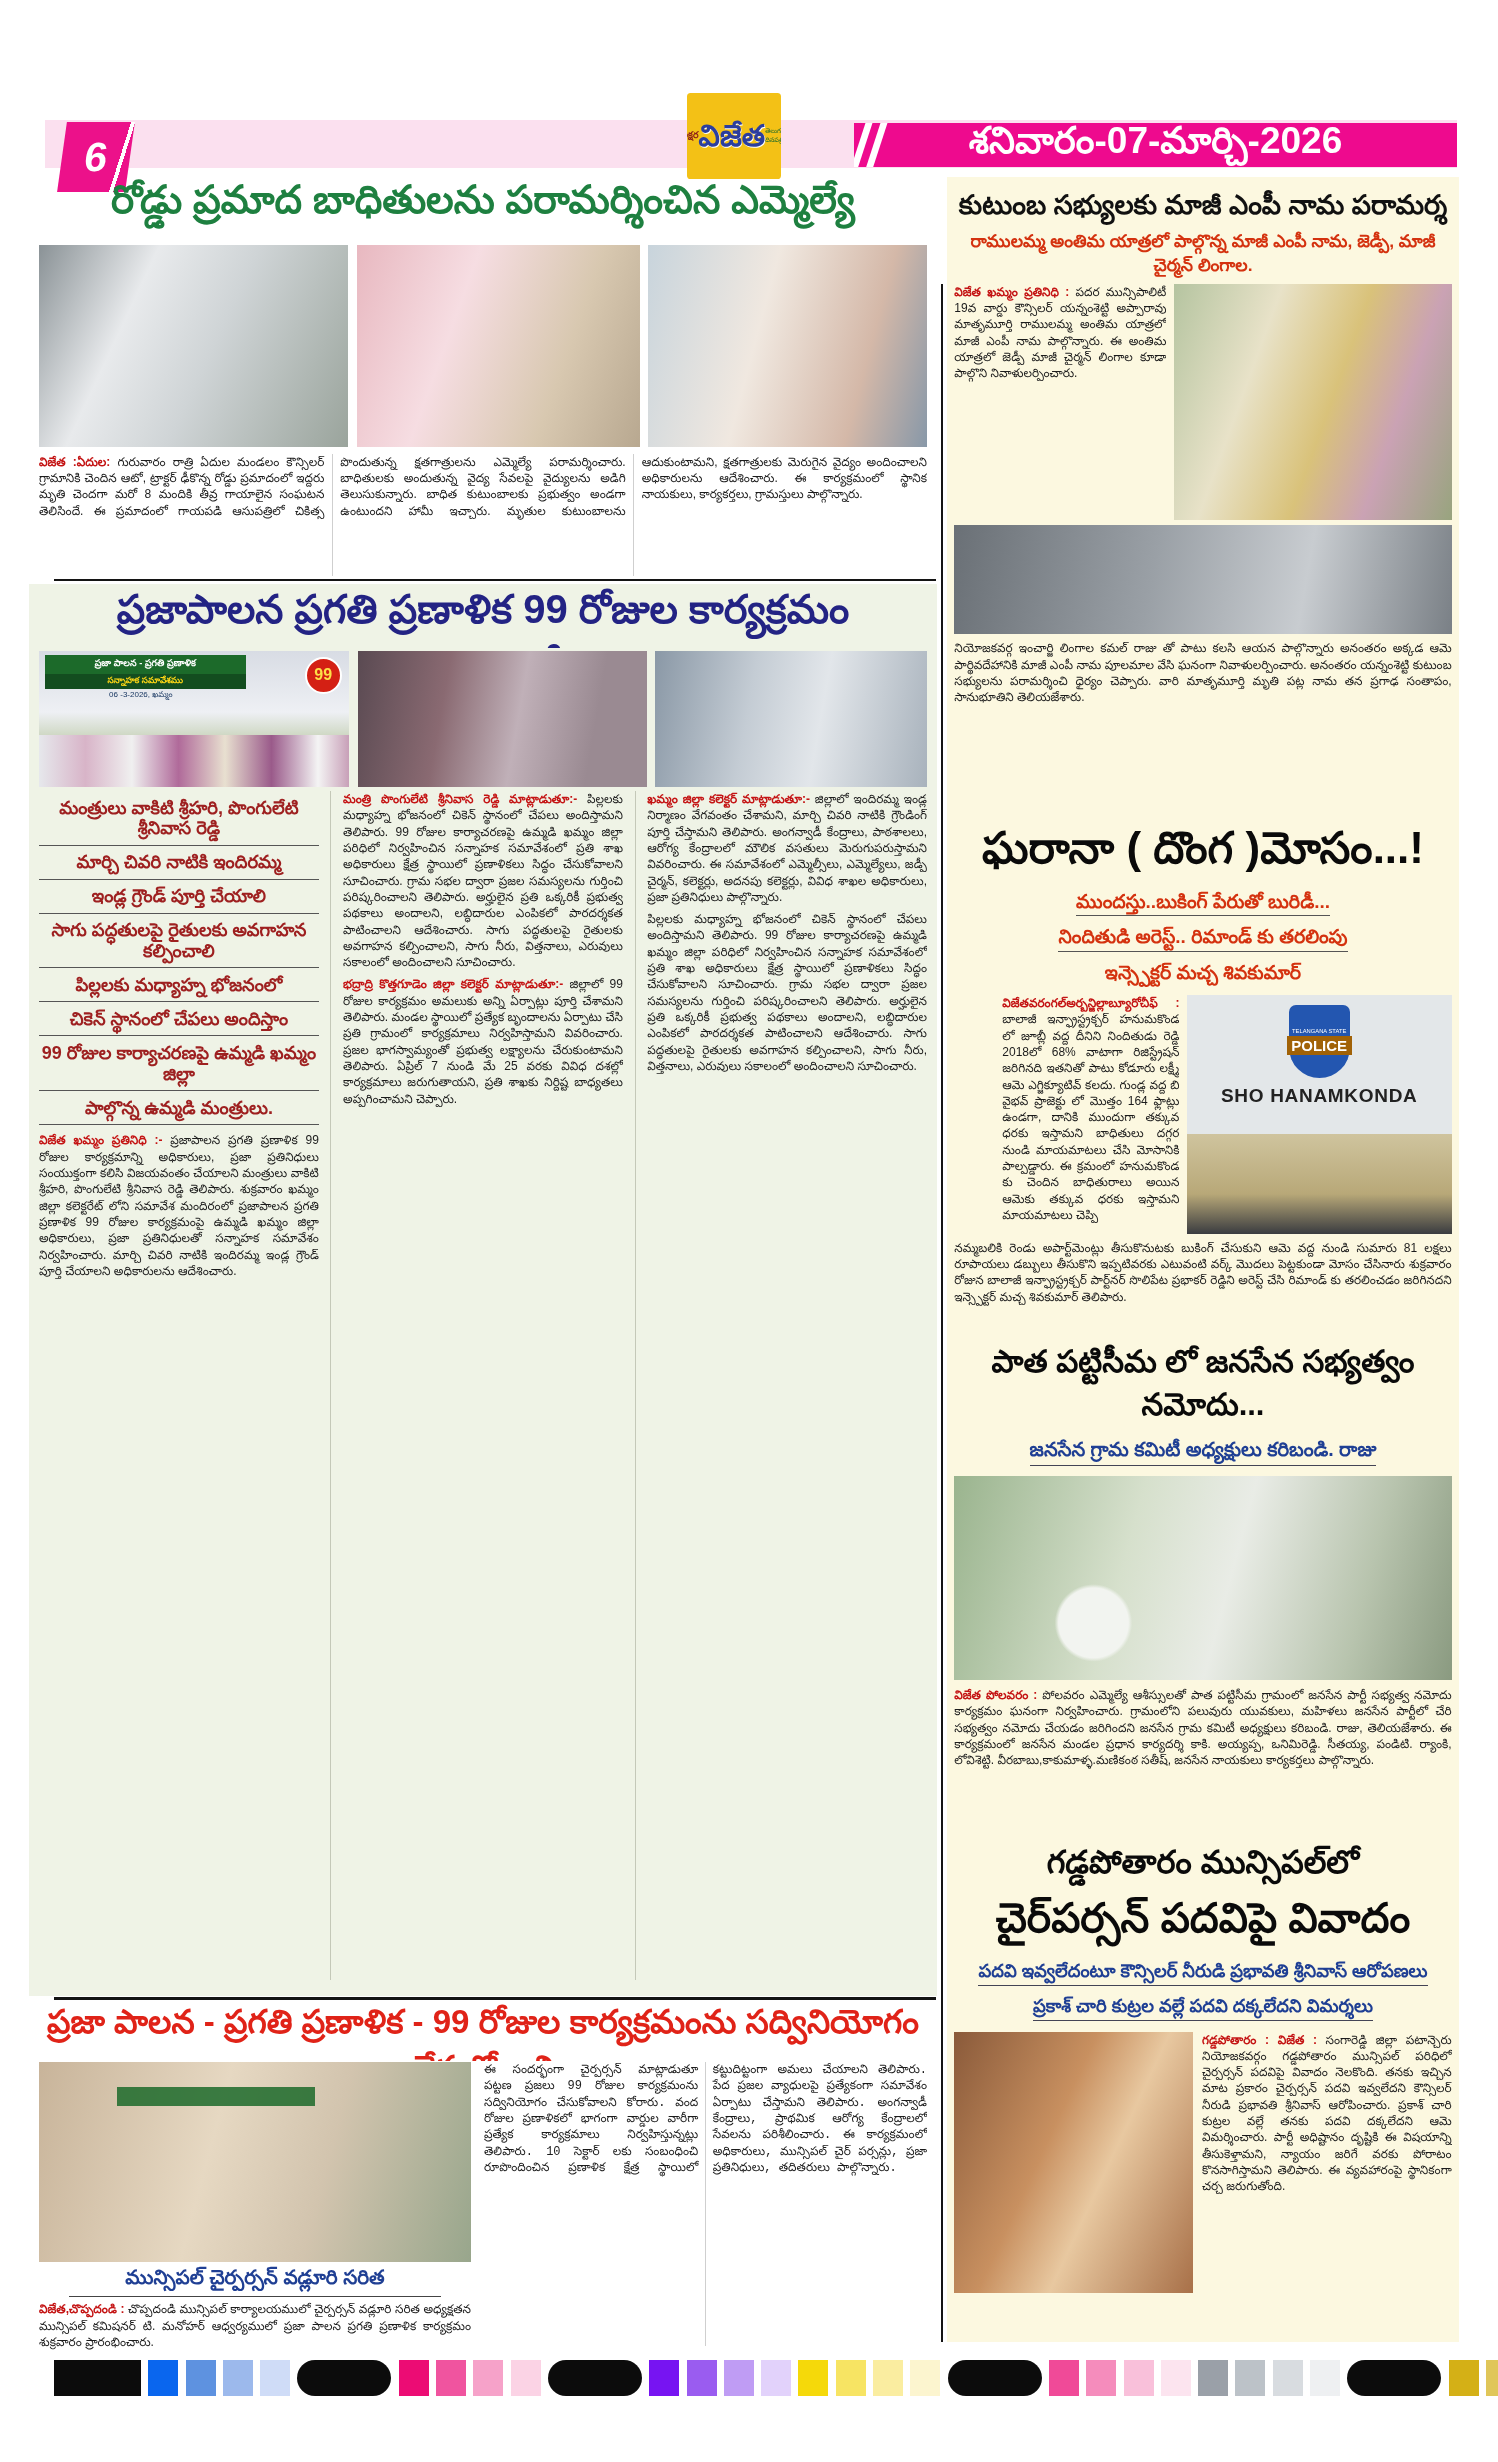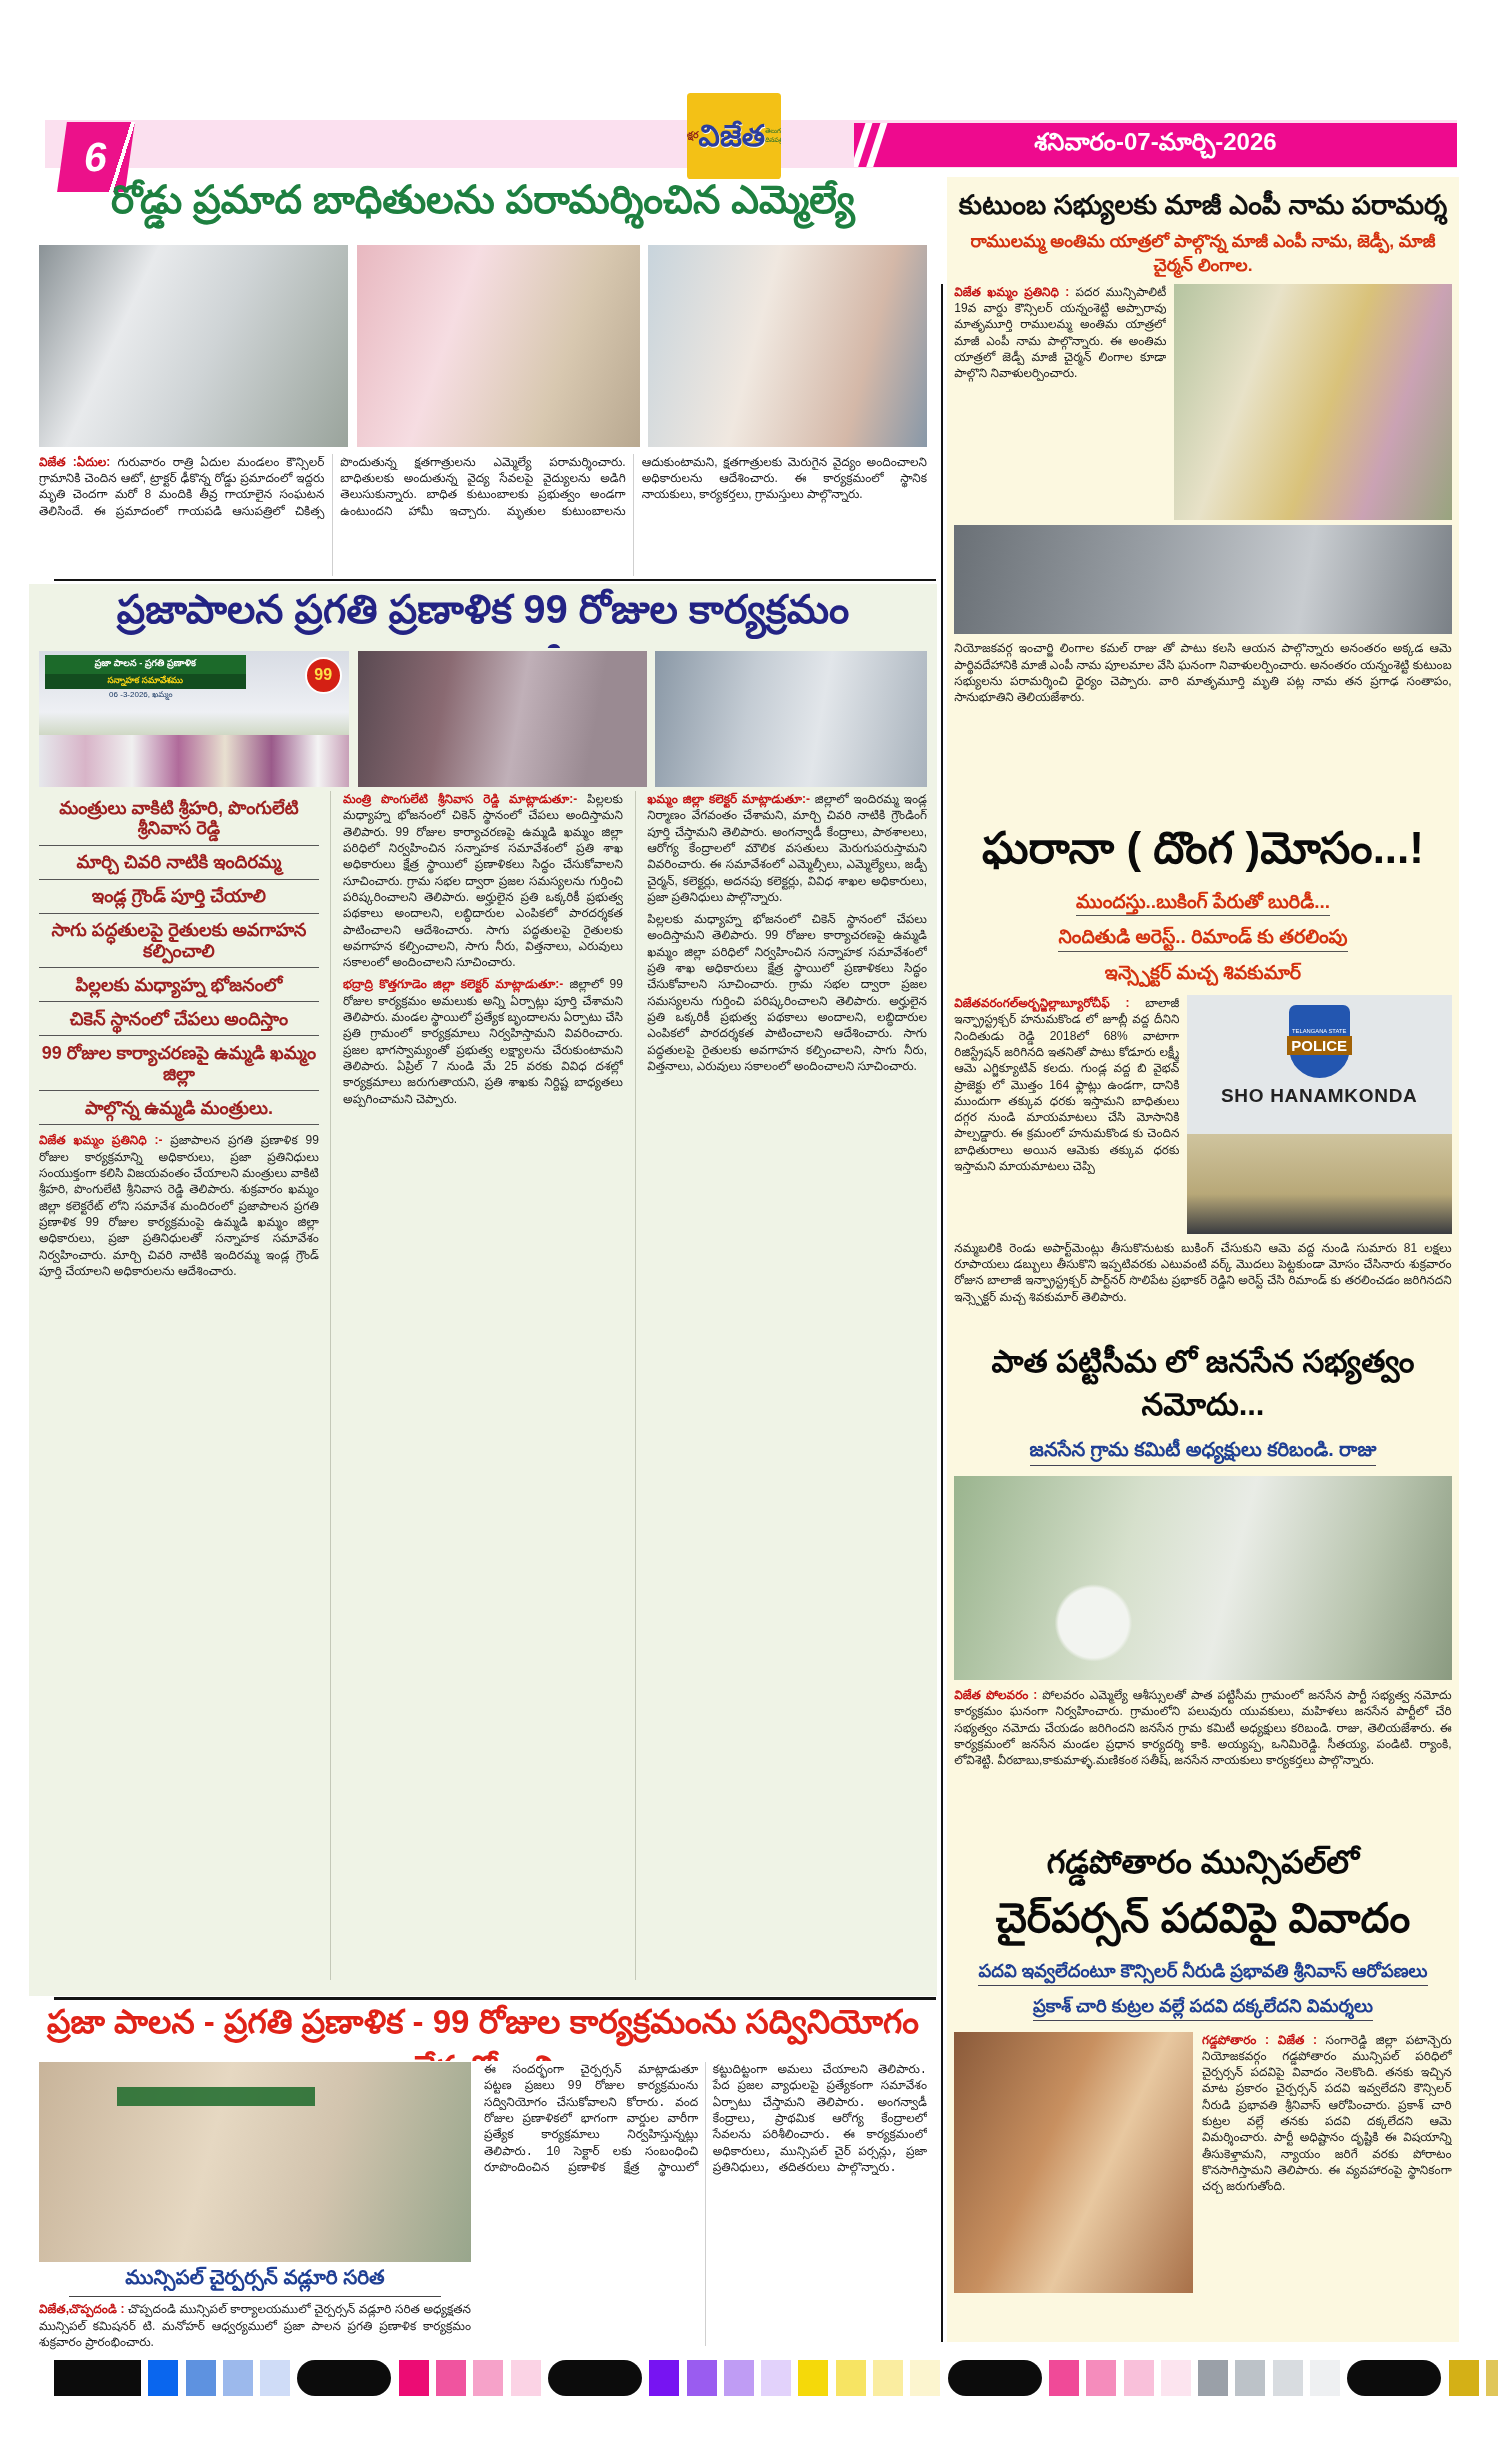--- a/index.html
+++ b/index.html
@@ -13,21 +13,21 @@
   .strip{left:45px;top:120px;width:1412px;height:48px;background:#fbe0ef;}
   .pagenum{left:62px;top:122px;width:68px;height:70px;color:#fff;font-size:41px;font-weight:bold;
            display:flex;align-items:center;justify-content:center;transform:skewX(-8deg);
            background:linear-gradient(100deg,#ec118a 80%,#ffffff 80%,#ffffff 85%,#ec118a 85%);}
   .logo{left:687px;top:93px;width:94px;height:86px;background:#f3c116;border-radius:3.6px;
         display:flex;flex-direction:row;align-items:center;justify-content:center;overflow:hidden;}
   .logo .l1{font-size:9.4px;font-weight:bold;color:#8a1a1a;}
   .logo .l2{font-size:30px;font-weight:bold;color:#2b3e9e;text-shadow:0.7px 0.7px 0 #fff;line-height:1.05;}
   .logo .l3{font-size:6.5px;color:#1c6a2a;}
   .dateband{left:854px;top:123px;width:603px;height:44px;background:#ee0a8e;color:#fff;
-            font-size:24px;font-weight:bold;display:flex;align-items:center;justify-content:center;overflow:hidden;}
+            font-size:37px;font-weight:bold;display:flex;align-items:center;justify-content:center;overflow:hidden;}
   .slash{position:absolute;top:-4.4px;width:7.3px;height:54px;background:#fff;transform:skewX(-18deg);}
   
   .vrule{left:941px;top:284px;width:1.5px;height:2058px;background:#141414;}
   .hrule1{left:54px;top:579px;width:882px;height:2.2px;background:#141414;}
   .hrule2{left:54px;top:1997px;width:882px;height:2.9px;background:#141414;}
   
   .mla{left:29px;top:178px;width:908px;height:403px;overflow:hidden;}
   .mla h1{margin:0;text-align:center;color:#1e8040;font-size:39px;font-weight:bold;height:65px;overflow:hidden;}
   .mla .photos{display:flex;gap:8.7px;margin:1.5px 10px 7.3px 10px;height:202px;}
   .ph-morgue{flex:0 0 309px;background:linear-gradient(115deg,#8a9296,#e8eaec 30%,#cfd4d6 55%,#9aa49c);}
@@ -77,21 +77,21 @@
   .rsub{color:#d4320f;font-weight:bold;font-size:17.4px;text-align:center;margin:4.4px 0;}
   .counrow{display:flex;gap:7.3px;margin-top:4.4px;height:236px;}
   .counrow .txt{flex:1;}
   .ph-funeral{flex:0 0 278px;background:linear-gradient(110deg,#b5c4a0,#e8e2c8 30%,#d9c27a 55%,#caa2b4 75%,#98a47e);}
   .ph-group{height:109px;margin-top:5.8px;background:linear-gradient(100deg,#6a7076,#9aa0a6 40%,#c8ccd0 70%,#7a8086);}
   .counbody2{margin-top:5.8px;height:160px;}
   .sec-ghar{height:516px;}
   .sec-ghar h1{margin:1.5px 0;text-align:center;font-size:44px;font-weight:bold;color:#0a0a0a;}
   .gsub{color:#d4320f;font-weight:bold;font-size:19px;text-align:center;padding:5px 0 4.4px 0;}
   .gsub .ul{border-bottom:0.7px solid #555;padding-bottom:3.6px;}
-  .gharrow{display:flex;gap:7.3px;margin-top:2.9px;height:239px;}
+  .gharrow{display:flex;gap:7.3px;margin-top:2.9px;height:239px;margin-left:48px;}
   .gharrow .txt{flex:1;}
   .ph-police{flex:0 0 265px;background:#e3e7e9;display:flex;flex-direction:column;align-items:center;}
   .badge{margin-top:10px;width:61px;height:73px;background:#2356b0;border-radius:7.3px 7.3px 32px 32px;
          display:flex;flex-direction:column;align-items:center;justify-content:center;gap:2.2px;}
   .badge .bt{color:#fff;font-size:5.8px;text-align:center;}
   .badge .bp{background:#a16207;color:#fff;font-weight:bold;font-size:15px;padding:0.7px 4.4px;}
   .walltext{margin-top:7.3px;font-size:19px;font-weight:bold;color:#222;letter-spacing:0.7px;}
   .khaki{margin-top:auto;width:100%;height:42%;
          background:linear-gradient(180deg,#cfc49e,#b8a878 60%,#3a3c40);}
   .gharbody2{margin-top:5.8px;height:109px;}

